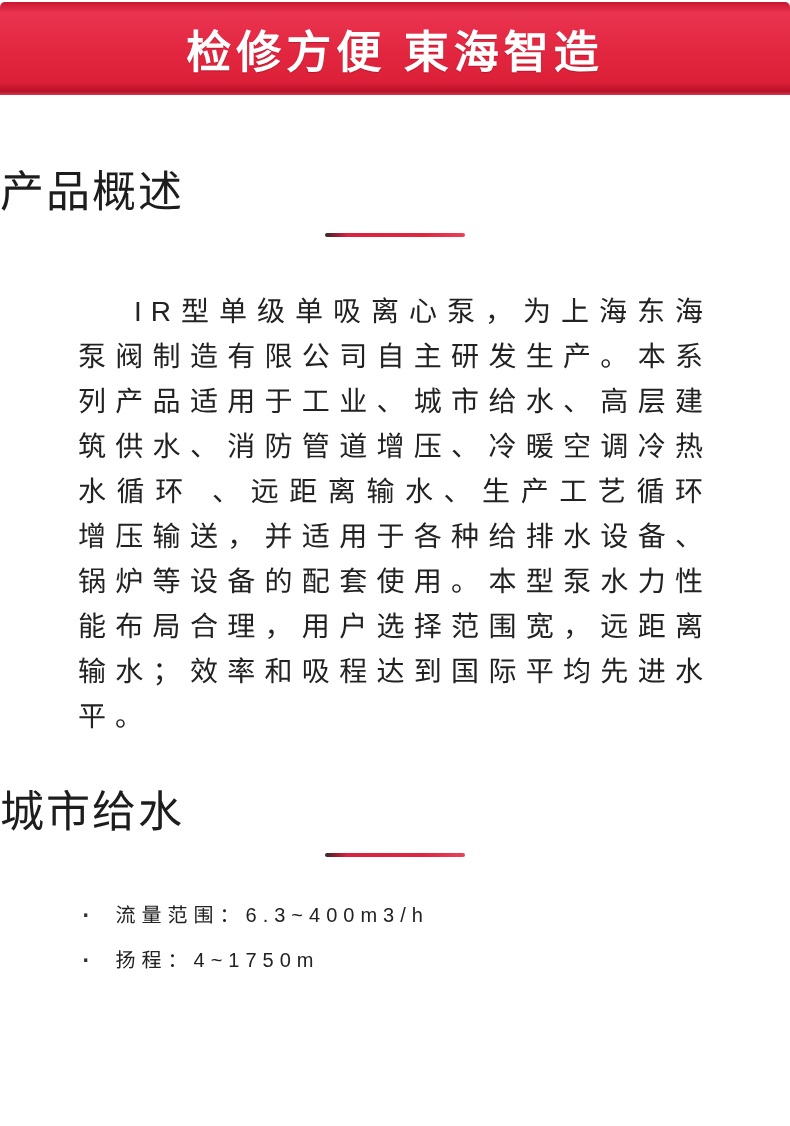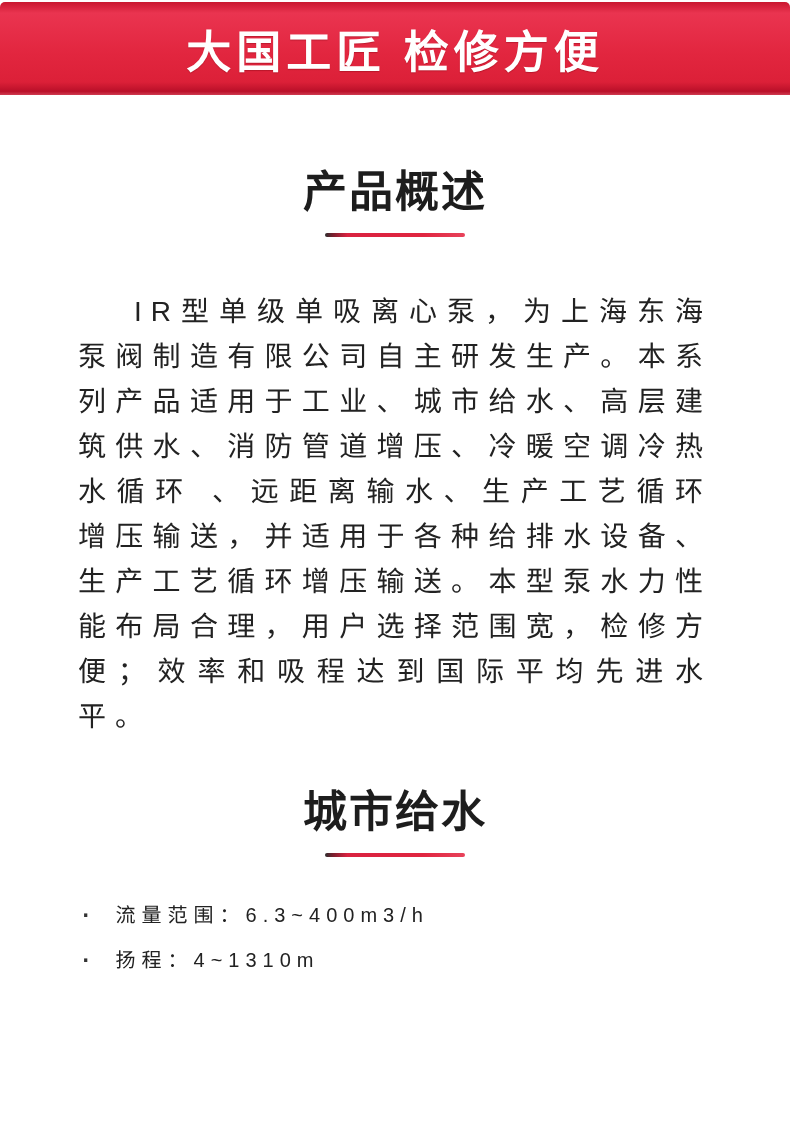--- a/index.html
+++ b/index.html
@@ -35,24 +35,23 @@
     color: #ffffff;
     font-size: 45px;
     font-weight: bold;
     letter-spacing: 5px;
     text-shadow: 0 1px 1px rgba(120,0,15,0.35);
     white-space: nowrap;
   }
   
   .section-heading {
     margin: 0;
-    text-align: center;
     font-size: 44px;
     line-height: 50px;
-    font-weight: bold;
+    font-weight: normal;
     letter-spacing: 2px;
     color: #1d1d1d;
   }
   .heading-overview { margin-top: 72px; }
   .heading-conditions { margin-top: 48px; }
   .heading-underline {
     width: 140px;
     height: 4px;
     margin: 16px auto 0 auto;
     border-radius: 2px;
@@ -95,38 +94,38 @@
     color: #333333;
     transform: scale(1.15);
   }
 </style>
 </head>
 <body>
 
 <div>
 
   <header class="banner">
-    <div class="banner-title">大国工匠 检修方便</div>
+    <div class="banner-title">检修方便 東海智造</div>
   </header>
 
   <section>
     <h2 class="section-heading heading-overview">产品概述</h2>
     <div class="heading-underline"></div>
-    <p class="overview-paragraph">IR型单级单吸离心泵，为上海东海泵阀制造有限公司自主研发生产。本系列产品适用于工业、城市给水、高层建筑供水、消防管道增压、冷暖空调冷热水循环 、远距离输水、生产工艺循环增压输送，并适用于各种给排水设备、生产工艺循环增压输送。本型泵水力性能布局合理，用户选择范围宽，检修方便；效率和吸程达到国际平均先进水平。</p>
+    <p class="overview-paragraph">IR型单级单吸离心泵，为上海东海泵阀制造有限公司自主研发生产。本系列产品适用于工业、城市给水、高层建筑供水、消防管道增压、冷暖空调冷热水循环 、远距离输水、生产工艺循环增压输送，并适用于各种给排水设备、锅炉等设备的配套使用。本型泵水力性能布局合理，用户选择范围宽，远距离输水；效率和吸程达到国际平均先进水平。</p>
   </section>
 
   <section>
     <h2 class="section-heading heading-conditions">城市给水</h2>
     <div class="heading-underline"></div>
 
     <ul class="conditions-list">
       <li class="condition-item">
         <span class="bullet">·</span>
         <span>流量范围：6.3~400m3/h</span>
       </li>
       <li class="condition-item">
         <span class="bullet">·</span>
-        <span>扬程：4~1310m</span>
+        <span>扬程：4~1750m</span>
       </li>
     </ul>
   </section>
 
 </div>
 
 </body></html>

